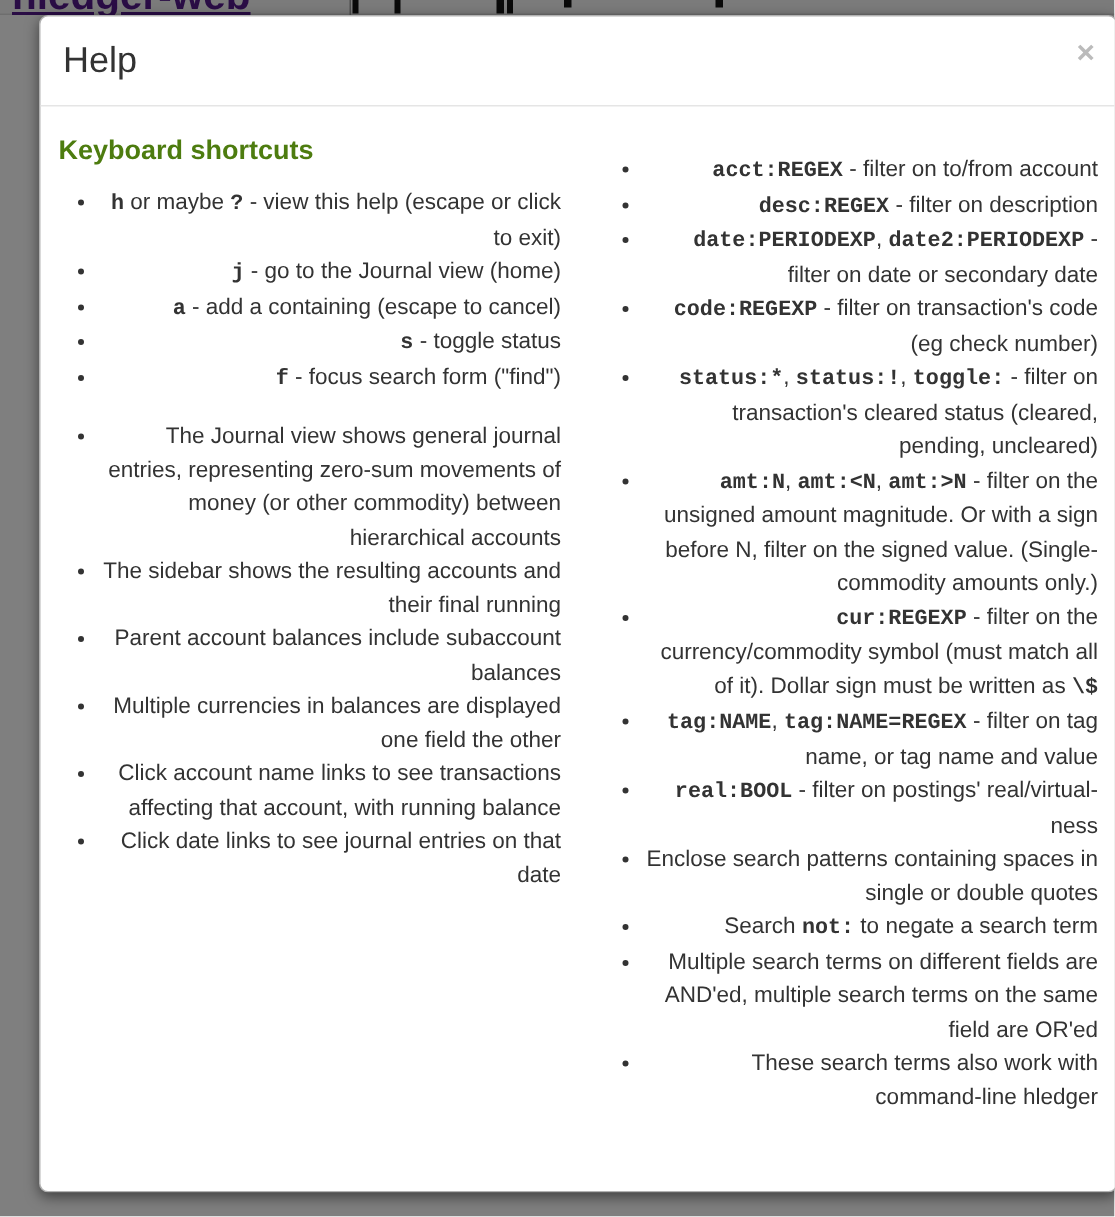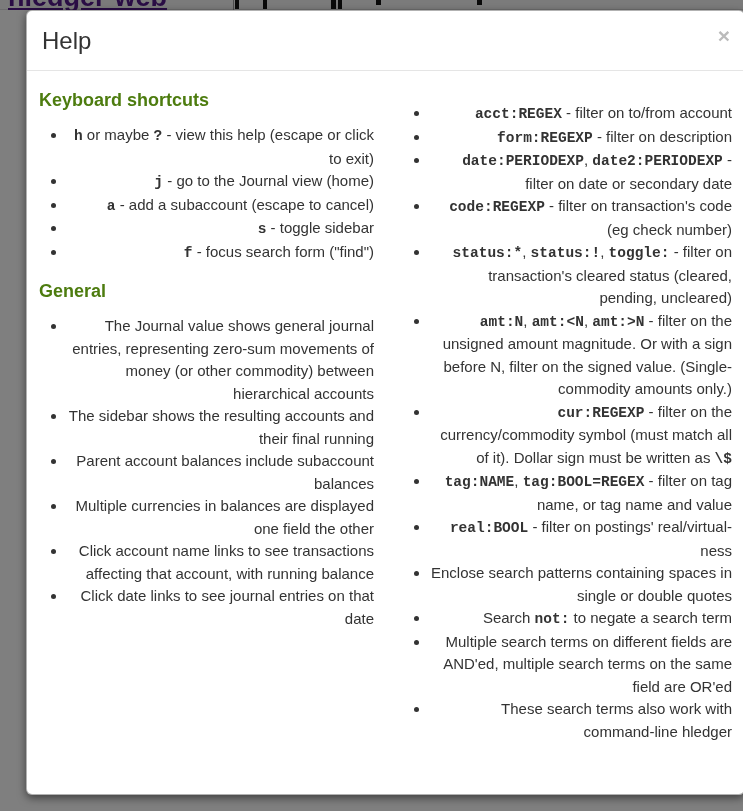--- a/index.html
+++ b/index.html
@@ -117,44 +117,43 @@
   <div class="modal-header">
     <div class="modal-title">Help</div>
     <button class="modal-close">×</button>
   </div>
   <div class="modal-body">
     <div class="col-left">
       <div class="section-heading">Keyboard shortcuts</div>
       <ul class="help-list">
           <li><code>h</code><span> or maybe </span><code>?</code><span> - view this help (escape or click to exit)</span></li>
           <li><code>j</code><span> - go to the Journal view (home)</span></li>
-          <li><code>a</code><span> - add a subaccount (escape to cancel)</span></li>
-          <li><code>s</code><span> - toggle sidebar</span></li>
+          <li><code>a</code><span> - add a containing (escape to cancel)</span></li>
+          <li><code>s</code><span> - toggle status</span></li>
           <li><code>f</code><span> - focus search form ("find")</span></li>
         </ul>
-      <div class="section-heading mt">General</div>
       <ul class="help-list">
-          <li><span>The Journal value shows general journal entries, representing zero-sum movements of money (or other commodity) between hierarchical accounts</span></li>
+          <li><span>The Journal view shows general journal entries, representing zero-sum movements of money (or other commodity) between hierarchical accounts</span></li>
           <li><span>The sidebar shows the resulting accounts and their final running</span></li>
           <li><span>Parent account balances include subaccount balances</span></li>
           <li><span>Multiple currencies in balances are displayed one field the other</span></li>
           <li><span>Click account name links to see transactions affecting that account, with running balance</span></li>
           <li><span>Click date links to see journal entries on that date</span></li>
         </ul>
     </div>
     <div class="col-right">
       <ul class="help-list">
           <li><code>acct:REGEX</code><span> - filter on to/from account</span></li>
-          <li><code>form:REGEXP</code><span> - filter on description</span></li>
+          <li><code>desc:REGEX</code><span> - filter on description</span></li>
           <li><code>date:PERIODEXP</code><span>, </span><code>date2:PERIODEXP</code><span> - filter on date or secondary date</span></li>
           <li><code>code:REGEXP</code><span> - filter on transaction's code (eg check number)</span></li>
           <li><code>status:*</code><span>, </span><code>status:!</code><span>, </span><code>toggle:</code><span> - filter on transaction's cleared status (cleared, pending, uncleared)</span></li>
           <li><code>amt:N</code><span>, </span><code>amt:&lt;N</code><span>, </span><code>amt:&gt;N</code><span> - filter on the unsigned amount magnitude. Or with a sign before N, filter on the signed value. (Single-commodity amounts only.)</span></li>
           <li><code>cur:REGEXP</code><span> - filter on the currency/commodity symbol (must match all of it). Dollar sign must be written as </span><code>\$</code></li>
-          <li><code>tag:NAME</code><span>, </span><code>tag:BOOL=REGEX</code><span> - filter on tag name, or tag name and value</span></li>
+          <li><code>tag:NAME</code><span>, </span><code>tag:NAME=REGEX</code><span> - filter on tag name, or tag name and value</span></li>
           <li><code>real:BOOL</code><span> - filter on postings' real/virtual-ness</span></li>
           <li><span>Enclose search patterns containing spaces in single or double quotes</span></li>
           <li><span>Search </span><code>not:</code><span> to negate a search term</span></li>
           <li><span>Multiple search terms on different fields are AND'ed, multiple search terms on the same field are OR'ed</span></li>
           <li><span>These search terms also work with command-line hledger</span></li>
         </ul>
     </div>
   </div>
 </div>
 

